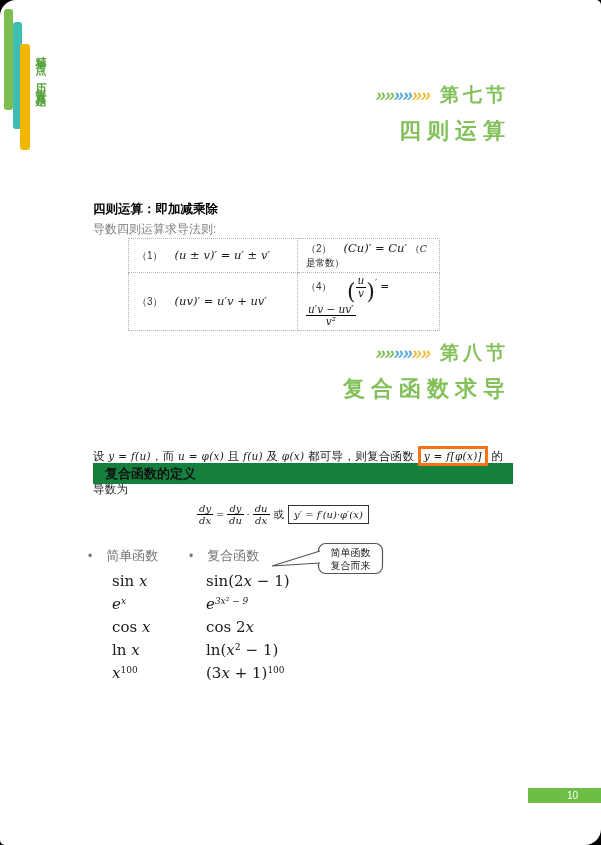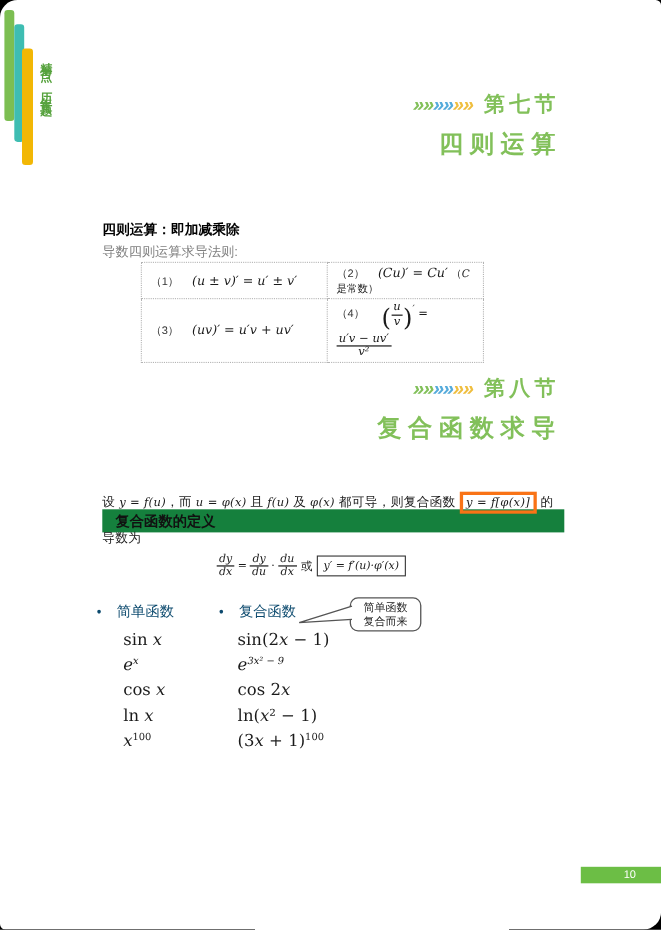--- a/index.html
+++ b/index.html
@@ -50,21 +50,21 @@
   .defline { position:absolute; left:93px; font-size:11.5px; letter-spacing:0.3px; }
   .defline .it { font-family:"DejaVu Serif",serif; font-style:italic; font-size:10.5px; }
   .defline .boxed { border:3px solid #f97316; padding:1px 3px; }
   
   .dformula { position:absolute; left:197px; top:503px; display:flex; align-items:center; gap:3px; }
   .dformula .math { font-size:10px; }
   .dformula .orword { font-size:10.5px; margin:0 1px; }
   .boxedf { border:1px solid #333; padding:3px 5px; font-size:10.5px; white-space:nowrap; }
   
   .fn-col { position:absolute; top:547px; }
-  .fn-head { font-size:13px; color:#0c4a6e; }
+  .fn-head { font-size:13px; color:#737373; }
   .fn-head .bullet { margin-right:14px; font-size:12px; }
   .fn-items { margin-top:7px; padding-left:24px; }
   .fn-item { font-family:"DejaVu Serif","Liberation Serif",serif; font-size:15px; height:23px; font-style:normal; white-space:nowrap; }
   .fn-item .it { font-style:italic; }
   .fn-item .sup { font-size:0.6em; position:relative; top:-0.55em; }
   .callout { position:absolute; left:266px; top:542px; }
   
   .page-badge {
     position:absolute; right:0; top:788px; width:57px; height:15px;
     line-height:15px; text-align:center; color:#fff; font-size:10px;
@@ -141,21 +141,21 @@
   <div class="fn-col" style="left:88px">
     <div class="fn-head"><span class="bullet">•</span><span>简单函数</span></div>
     <div class="fn-items">
         <div class="fn-item"><span>sin </span><span class="it">x</span></div>
         <div class="fn-item"><span class="it">e</span><span class="it sup">x</span></div>
         <div class="fn-item"><span>cos </span><span class="it">x</span></div>
         <div class="fn-item"><span>ln </span><span class="it">x</span></div>
         <div class="fn-item"><span class="it">x</span><span class="sup">100</span></div>
       </div>
   </div>
-  <div class="fn-col" style="left:199px">
+  <div class="fn-col" style="left:189px">
     <div class="fn-head"><span class="bullet">•</span><span>复合函数</span></div>
     <div class="fn-items" style="padding-left:17px">
         <div class="fn-item"><span>sin(2</span><span class="it">x</span><span> − 1)</span></div>
         <div class="fn-item"><span class="it">e</span><span class="it sup">3x² − 9</span></div>
         <div class="fn-item"><span>cos 2</span><span class="it">x</span></div>
         <div class="fn-item"><span>ln(</span><span class="it">x</span><span>² − 1)</span></div>
         <div class="fn-item"><span>(3</span><span class="it">x</span><span> + 1)</span><span class="sup">100</span></div>
       </div>
   </div>
 

